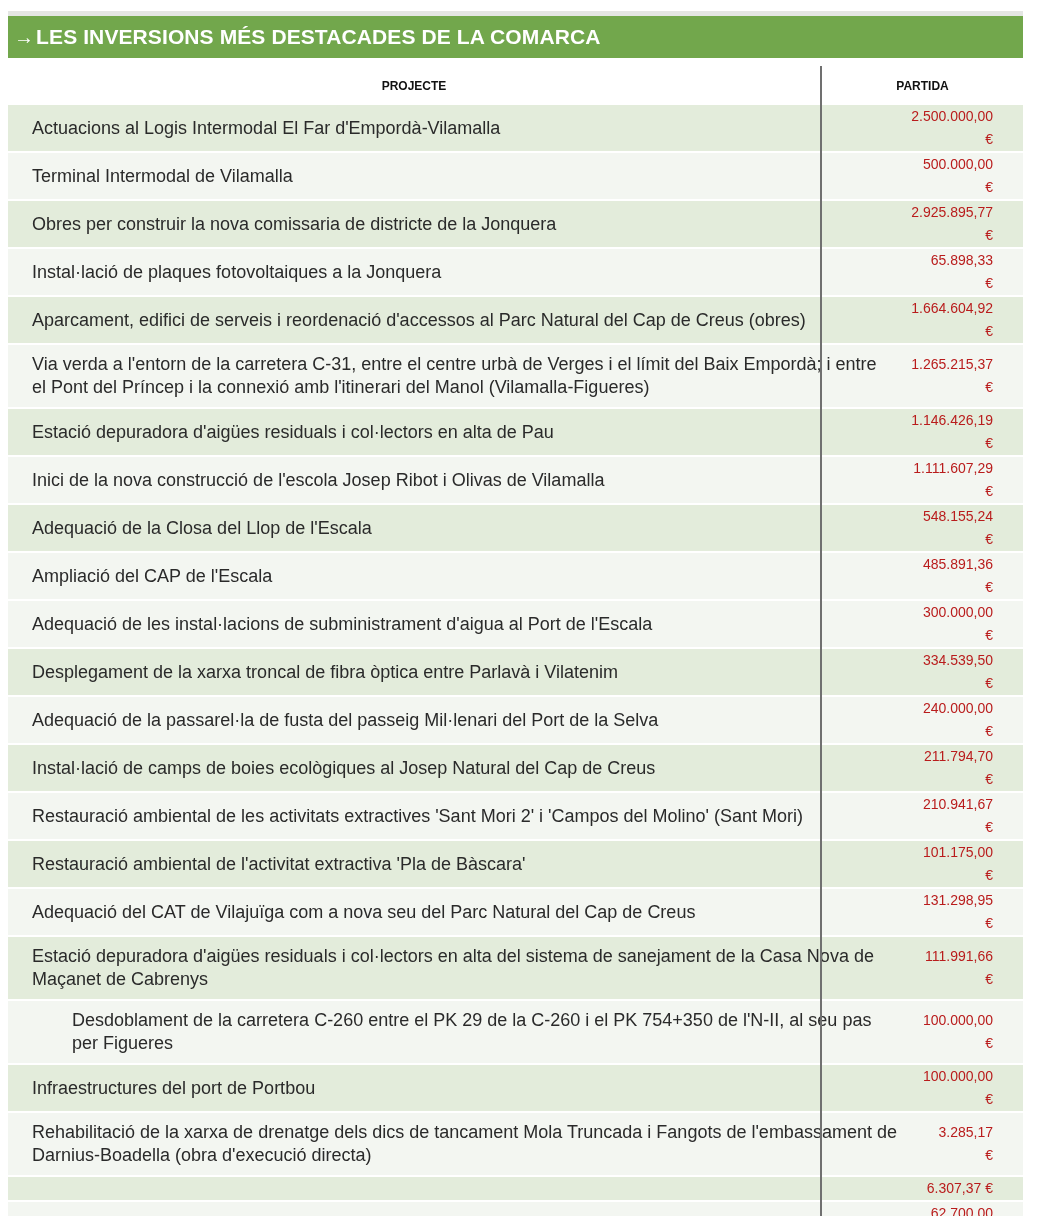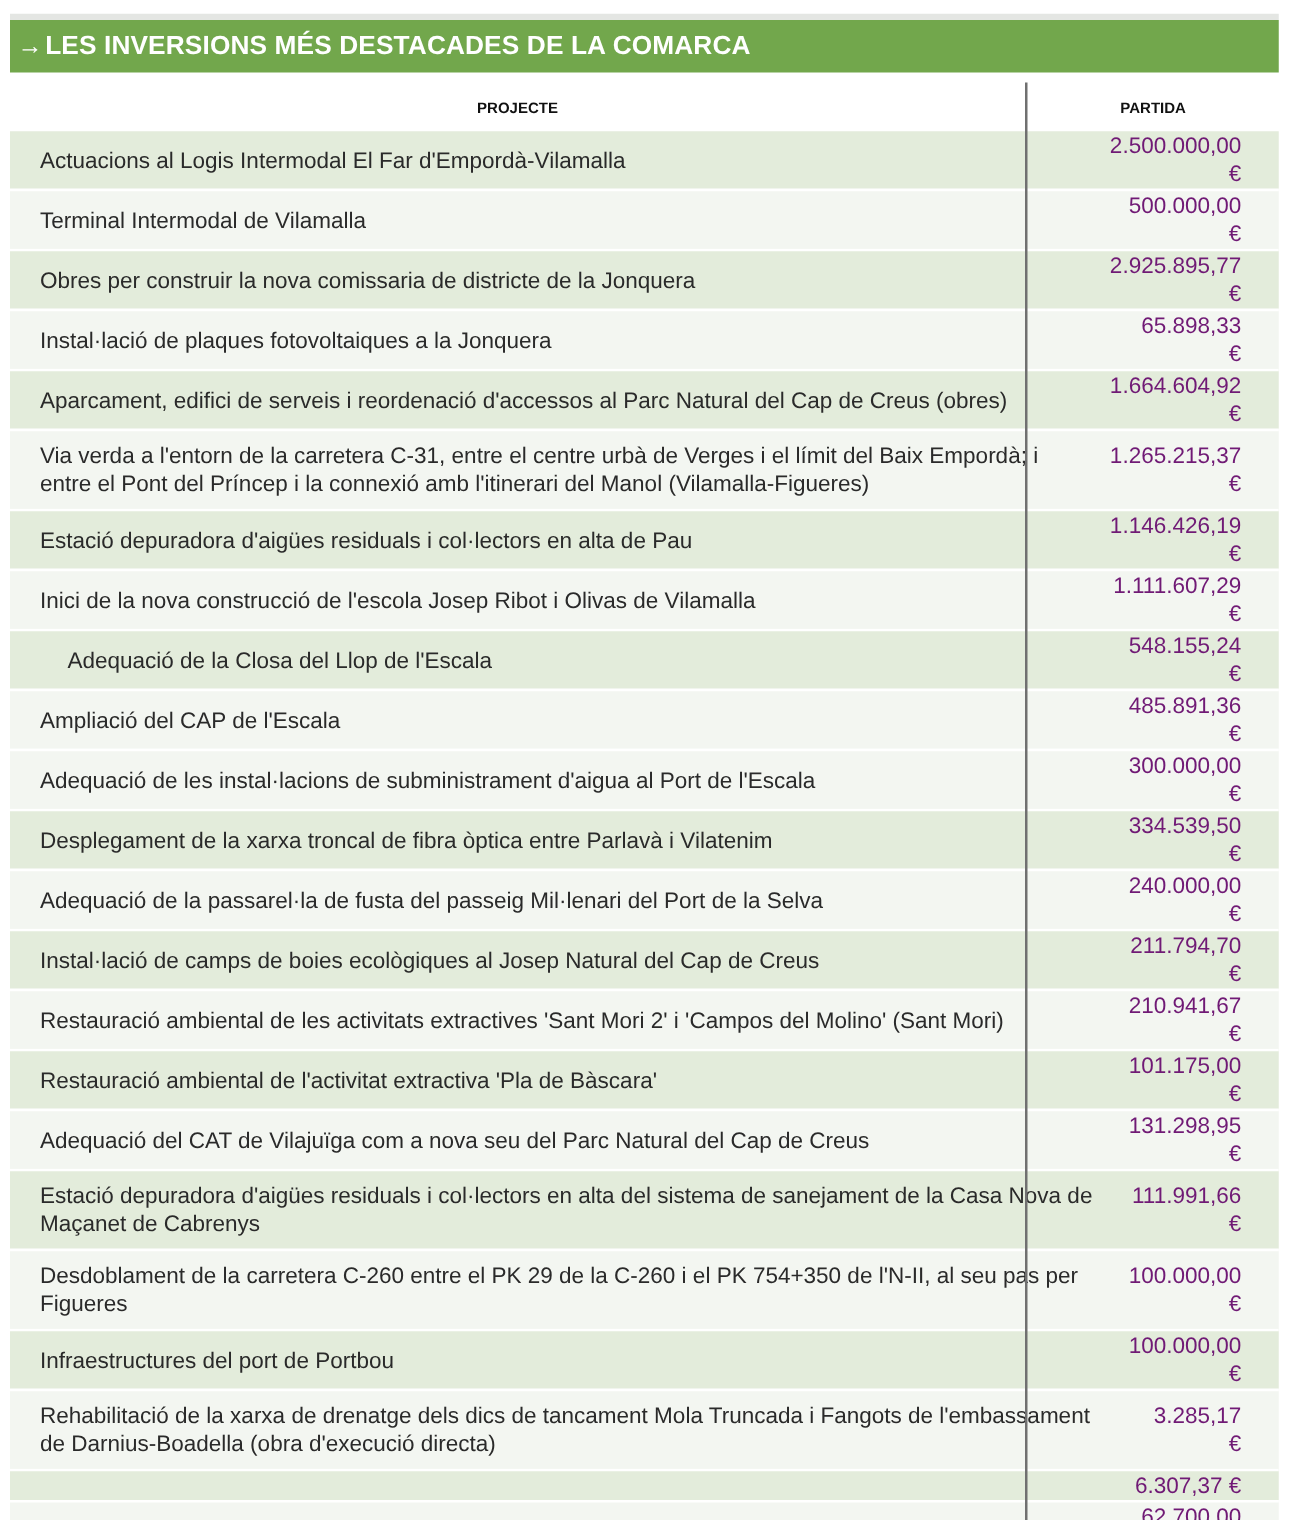--- a/index.html
+++ b/index.html
@@ -12,21 +12,21 @@
   .titlebar .arrow { margin-right: 2px; font-size: 20px; }
   .table { position: relative; margin-top: 8px; }
   .divider { position: absolute; left: 812px; top: 0; bottom: 0; width: 2px; background: #707070; z-index: 2; }
   .hdr { display: flex; height: 39px; align-items: center; font-weight: bold; font-size: 12px; color: #111; }
   .hdr .c1 { width: 812px; text-align: center; }
   .hdr .c2 { flex: 1; text-align: center; padding-left: 2px; }
   .row { display: flex; align-items: center; font-size: 18px; line-height: 23px; }
   .row.odd { background: #e3ecdb; }
   .row.even { background: #f3f6f1; }
   .row .c1 { width: 945px; box-sizing: border-box; padding: 8px 30px 8px 24px; color: #2a2a2a; }
-  .row .c2 { flex: 1; text-align: right; padding-right: 30px; color: #701a75; font-size: 18px; }
+  .row .c2 { flex: 1; text-align: right; padding-right: 30px; color: #b91c1c; font-size: 14px; }
   .row + .row { border-top: 2px solid #ffffff; }
 </style>
 </head>
 <body>
 
 <div class="wrap">
   <div class="topstrip"></div>
   <div class="titlebar" style="background: rgb(114, 167, 76);">
     <span class="arrow">→</span>
     <span>LES INVERSIONS MÉS DESTACADES DE LA COMARCA</span>
@@ -64,21 +64,21 @@
           <div class="c2">1.265.215,37 €</div>
         </div>
         <div class="row odd" style="background: rgb(227, 236, 219);">
           <div class="c1">Estació depuradora d'aigües residuals i col·lectors en alta de Pau</div>
           <div class="c2">1.146.426,19 €</div>
         </div>
         <div class="row even" style="background: rgb(243, 246, 241); align-items: center;">
           <div class="c1">Inici de la nova construcció de l'escola Josep Ribot i Olivas de Vilamalla</div>
           <div class="c2">1.111.607,29 €</div>
         </div>
-        <div class="row odd" style="background: rgb(227, 236, 219); padding-left: 22px;">
+        <div class="row odd" style="background: rgb(227, 236, 219);">
           <div class="c1">Adequació de la Closa del Llop de l'Escala</div>
           <div class="c2">548.155,24 €</div>
         </div>
         <div class="row even" style="background: rgb(243, 246, 241);">
           <div class="c1">Ampliació del CAP de l'Escala</div>
           <div class="c2">485.891,36 €</div>
         </div>
         <div class="row even" style="background: rgb(243, 246, 241);">
           <div class="c1">Adequació de les instal·lacions de subministrament d'aigua al Port de l'Escala</div>
           <div class="c2">300.000,00 €</div>
@@ -104,21 +104,21 @@
           <div class="c2">101.175,00 €</div>
         </div>
         <div class="row even" style="background: rgb(243, 246, 241);">
           <div class="c1">Adequació del CAT de Vilajuïga com a nova seu del Parc Natural del Cap de Creus</div>
           <div class="c2">131.298,95 €</div>
         </div>
         <div class="row odd" style="background: rgb(227, 236, 219);">
           <div class="c1">Estació depuradora d'aigües residuals i col·lectors en alta del sistema de sanejament de la Casa Nova de Maçanet de Cabrenys</div>
           <div class="c2">111.991,66 €</div>
         </div>
-        <div class="row even" style="background: rgb(243, 246, 241);">
+        <div class="row even" style="background: rgb(243, 246, 241); padding-left: 40px;">
           <div class="c1">Desdoblament de la carretera C-260 entre el PK 29 de la C-260 i el PK 754+350 de l'N-II, al seu pas per Figueres</div>
           <div class="c2">100.000,00 €</div>
         </div>
         <div class="row odd" style="background: rgb(227, 236, 219);">
           <div class="c1">Infraestructures del port de Portbou</div>
           <div class="c2">100.000,00 €</div>
         </div>
         <div class="row even" style="background: rgb(243, 246, 241);">
           <div class="c1">Rehabilitació de la xarxa de drenatge dels dics de tancament Mola Truncada i Fangots de l'embassament de Darnius-Boadella (obra d'execució directa)</div>
           <div class="c2">3.285,17 €</div>

